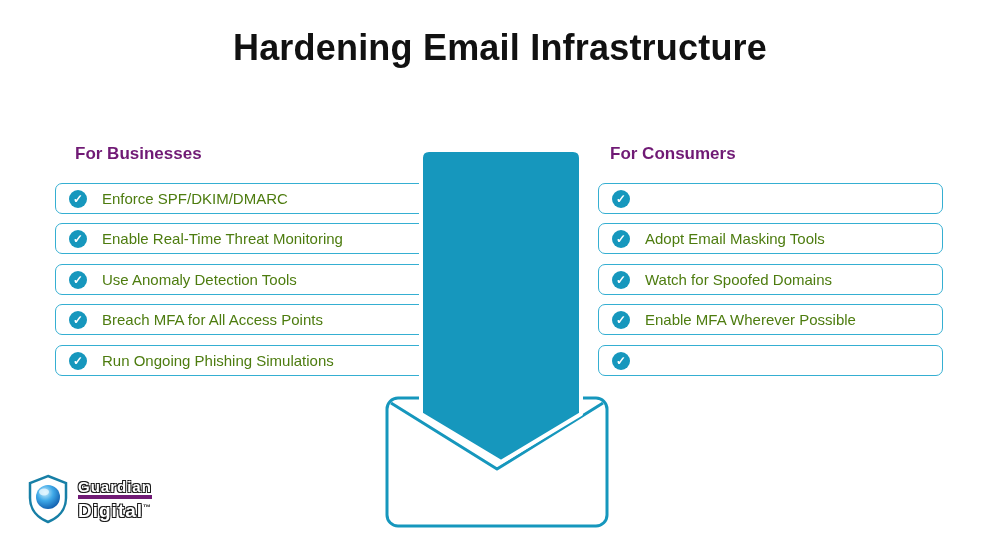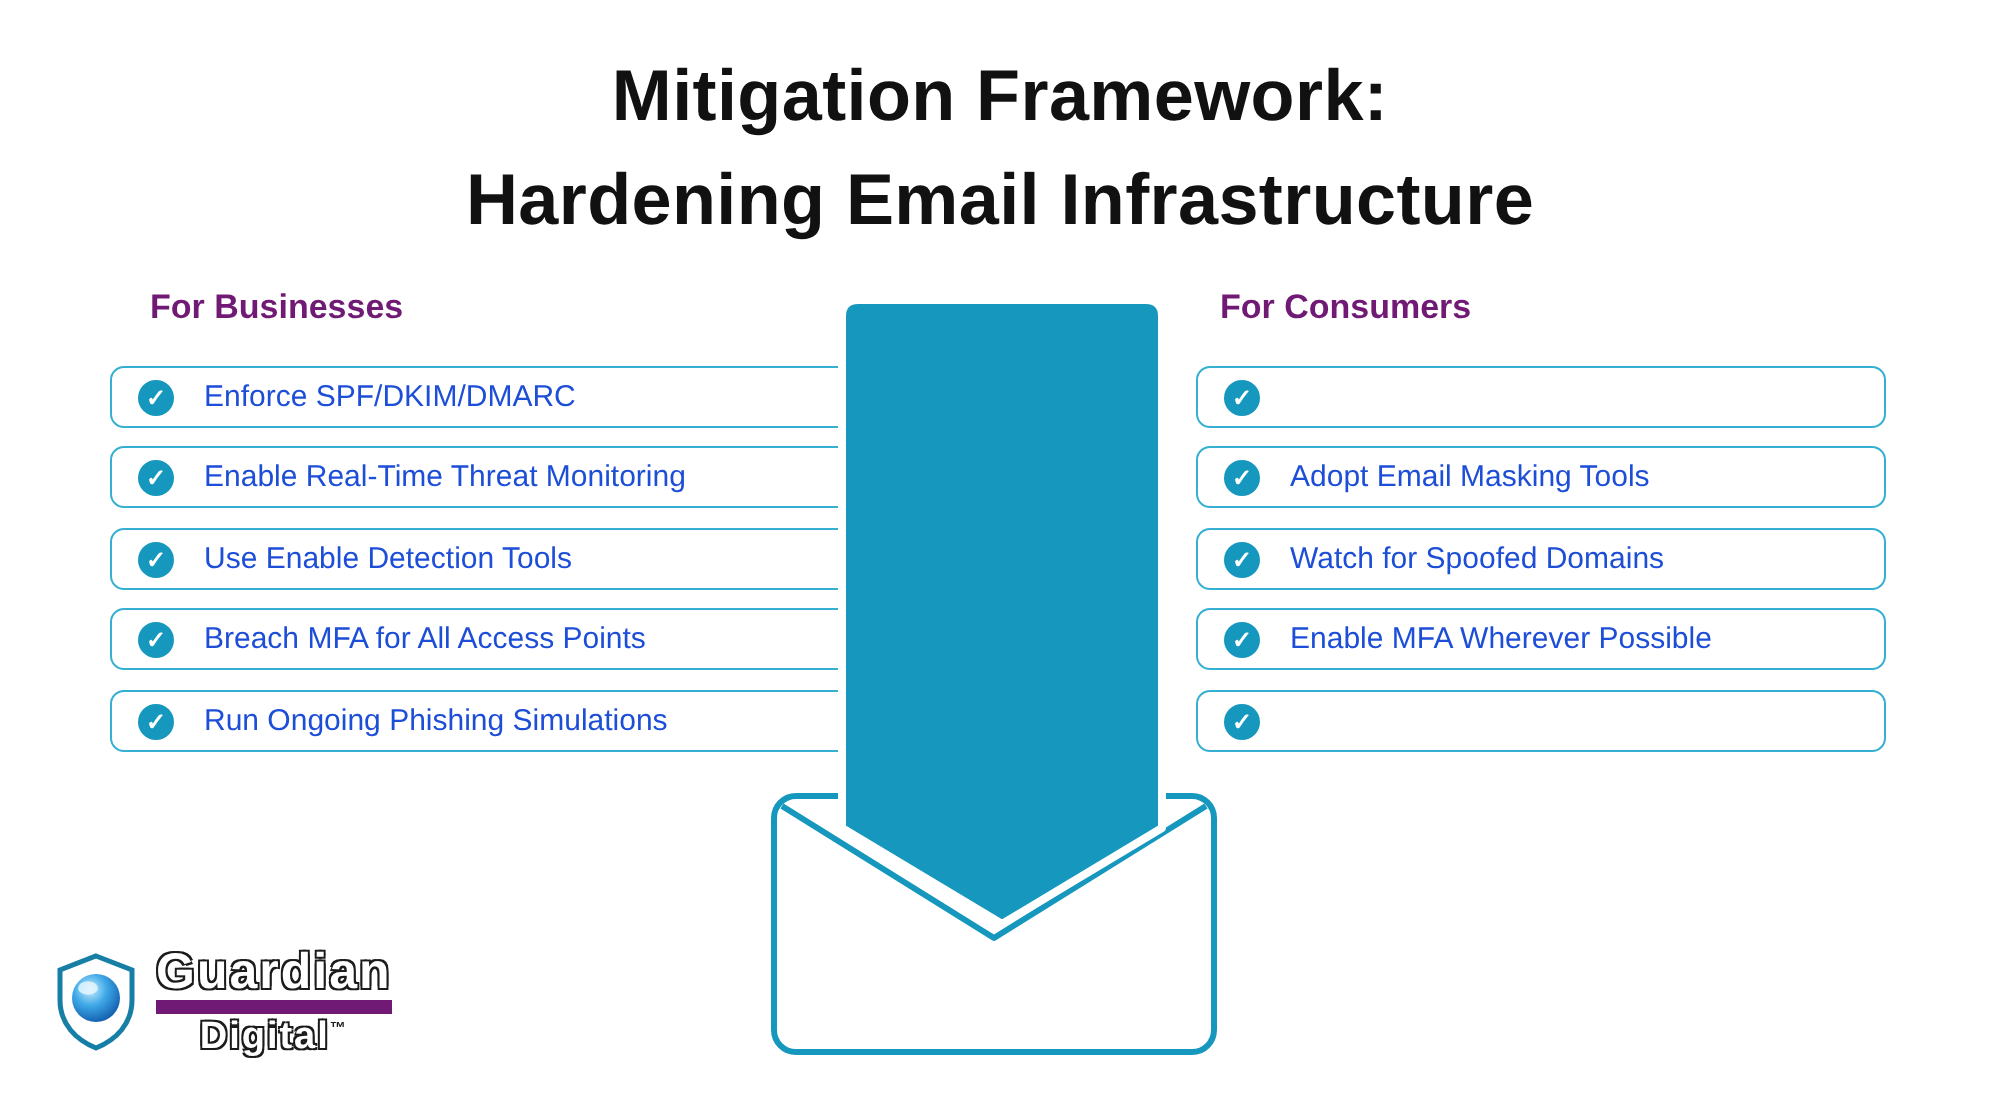--- a/index.html
+++ b/index.html
@@ -43,21 +43,21 @@
     border: 1px solid #35AFD2;
     border-radius: 7px;
     display: flex;
     align-items: center;
     padding-left: 13px;
     gap: 15px;
     box-sizing: border-box;
   }
   .item-box .label {
     font-size: 15px;
-    color: #1d4ed8;
+    color: #4d7c0f;
     white-space: nowrap;
   }
   .check {
     width: 18px;
     height: 18px;
     min-width: 18px;
     border-radius: 50%;
     background: #1697BD;
     color: #ffffff;
     font-size: 12px;
@@ -91,48 +91,47 @@
     gap: 8px;
   }
   .logo-text { line-height: 1.0; }
   .logo-word {
     font-weight: bold;
     color: #ffffff;
     letter-spacing: 1px;
     text-shadow: -1px -1px 0 #1b1b1b, 1px -1px 0 #1b1b1b,
                  -1px 1px 0 #1b1b1b, 1px 1px 0 #1b1b1b;
   }
-  .logo-word.w1 { font-size: 25px; border-bottom: 7px solid #701a75; padding-bottom: 1px; }
+  .logo-word.w1 { font-size: 15px; border-bottom: 4px solid #701a75; padding-bottom: 1px; }
   .logo-word.w2 { font-size: 19px; text-align: center; padding-top: 2px; }
   .tm { font-size: 8px; color: #1b1b1b; text-shadow: none; vertical-align: super; }
 </style>
 </head>
 <body>
 
 <div id="canvas">
 
   <h1 class="title">
-    <span>Mitigation Framework:</span>
     <span>Hardening Email Infrastructure</span>
   </h1>
 
   <div class="col-header business">For Businesses</div>
   <div class="col-header consumer">For Consumers</div>
 
   <div class="item-box biz r0">
     <span class="check">✓</span>
     <span class="label">Enforce SPF/DKIM/DMARC</span>
   </div>
   <div class="item-box biz r1">
     <span class="check">✓</span>
     <span class="label">Enable Real-Time Threat Monitoring</span>
   </div>
   <div class="item-box biz r2">
     <span class="check">✓</span>
-    <span class="label">Use Enable Detection Tools</span>
+    <span class="label">Use Anomaly Detection Tools</span>
   </div>
   <div class="item-box biz r3">
     <span class="check">✓</span>
     <span class="label">Breach MFA for All Access Points</span>
   </div>
   <div class="item-box biz r4">
     <span class="check">✓</span>
     <span class="label">Run Ongoing Phishing Simulations</span>
   </div>
 

